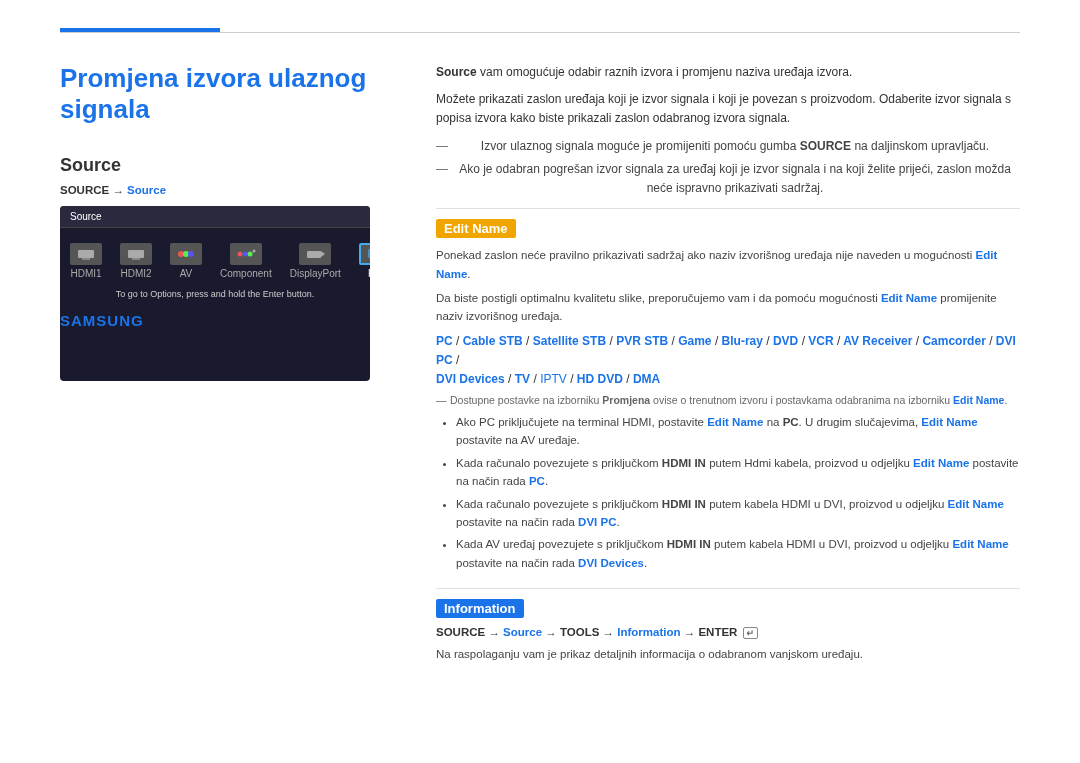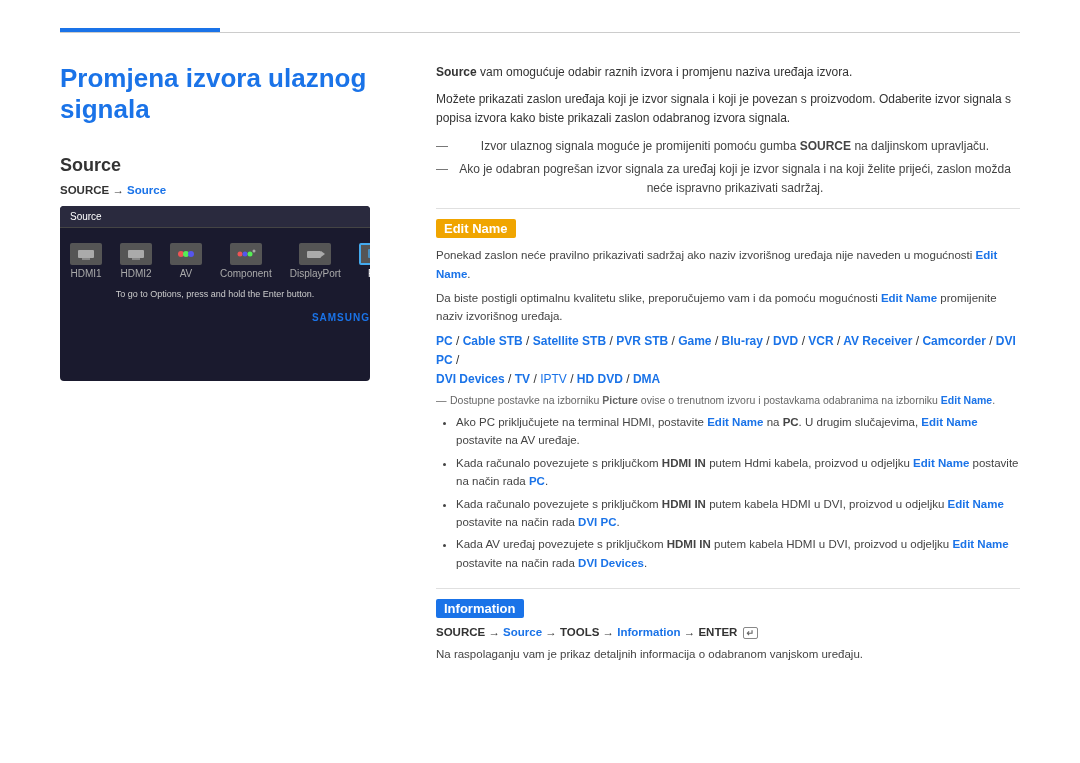--- a/index.html
+++ b/index.html
@@ -128,23 +128,23 @@
       color: #4ae;
       font-size: 10px;
     }
     .tv-message {
       color: #ccc;
       font-size: 9px;
       text-align: center;
       padding: 5px 10px;
     }
     .samsung-logo {
-      text-align: right;
-      color: #1a73e8;
-      font-size: 10px;
+      text-align: left;
+      color: #1a73e8;
+      font-size: 15px;
       font-weight: bold;
       letter-spacing: 1px;
       padding: 8px 0;
     }
     .image-note {
       font-size: 10px;
       color: #888;
       margin-top: 8px;
     }
     .image-note::before {
@@ -383,21 +383,21 @@
         <div class="highlight-title">Edit Name</div>
         <p class="body-text">Ponekad zaslon neće pravilno prikazivati sadržaj ako naziv izvorišnog uređaja nije naveden u mogućnosti <span class="blue">Edit Name</span>.</p>
         <p class="body-text">Da biste postigli optimalnu kvalitetu slike, preporučujemo vam i da pomoću mogućnosti <span class="blue">Edit Name</span> promijenite naziv izvorišnog uređaja.</p>
 
 
         <div class="device-list">
           <span style="color:#1a73e8;font-weight:bold;">PC</span> <span>/</span> <span style="color:#1a73e8;font-weight:bold;">Cable STB</span> <span>/</span> <span style="color:#1a73e8;font-weight:bold;">Satellite STB</span> <span>/</span> <span style="color:#1a73e8;font-weight:bold;">PVR STB</span> <span>/</span> <span style="color:#1a73e8;font-weight:bold;">Game</span> <span>/</span> <span style="color:#1a73e8;font-weight:bold;">Blu-ray</span> <span>/</span> <span style="color:#1a73e8;font-weight:bold;">DVD</span> <span>/</span> <span style="color:#1a73e8;font-weight:bold;">VCR</span> <span>/</span> <span style="color:#1a73e8;font-weight:bold;">AV Receiver</span> <span>/</span> <span style="color:#1a73e8;font-weight:bold;">Camcorder</span> <span>/</span> <span style="color:#1a73e8;font-weight:bold;">DVI PC</span> <span>/</span><br>
           <span style="color:#1a73e8;font-weight:bold;">DVI Devices</span> <span>/</span> <span style="color:#1a73e8;font-weight:bold;">TV</span> <span>/</span> <span style="color:#1a73e8;font-weight:normal;">IPTV</span> <span>/</span> <span style="color:#1a73e8;font-weight:bold;">HD DVD</span> <span>/</span> <span style="color:#1a73e8;font-weight:bold;">DMA</span>
         </div>
 
-        <div class="small-note">Dostupne postavke na izborniku <strong>Picture</strong> ovise o trenutnom izvoru i postavkama odabranima na izborniku <span style="color:#1a73e8;font-weight:bold;">Edit Name</span>.</div>
+        <div class="small-note">Dostupne postavke na izborniku <strong>Promjena</strong> ovise o trenutnom izvoru i postavkama odabranima na izborniku <span style="color:#1a73e8;font-weight:bold;">Edit Name</span>.</div>
 
         <ul class="dot-list">
           <li>Ako PC priključujete na terminal HDMI, postavite <span class="blue">Edit Name</span> na <strong>PC</strong>. U drugim slučajevima, <span class="blue">Edit Name</span> postavite na AV uređaje.</li>
           <li>Kada računalo povezujete s priključkom <strong>HDMI IN</strong> putem Hdmi kabela, proizvod u odjeljku <span class="blue">Edit Name</span> postavite na način rada <span class="blue">PC</span>.</li>
           <li>Kada računalo povezujete s priključkom <strong>HDMI IN</strong> putem kabela HDMI u DVI, proizvod u odjeljku <span class="blue">Edit Name</span> postavite na način rada <span class="blue">DVI PC</span>.</li>
           <li>Kada AV uređaj povezujete s priključkom <strong>HDMI IN</strong> putem kabela HDMI u DVI, proizvod u odjeljku <span class="blue">Edit Name</span> postavite na način rada <span class="blue">DVI Devices</span>.</li>
         </ul>
       </div>
 
       <div class="separator"></div>

